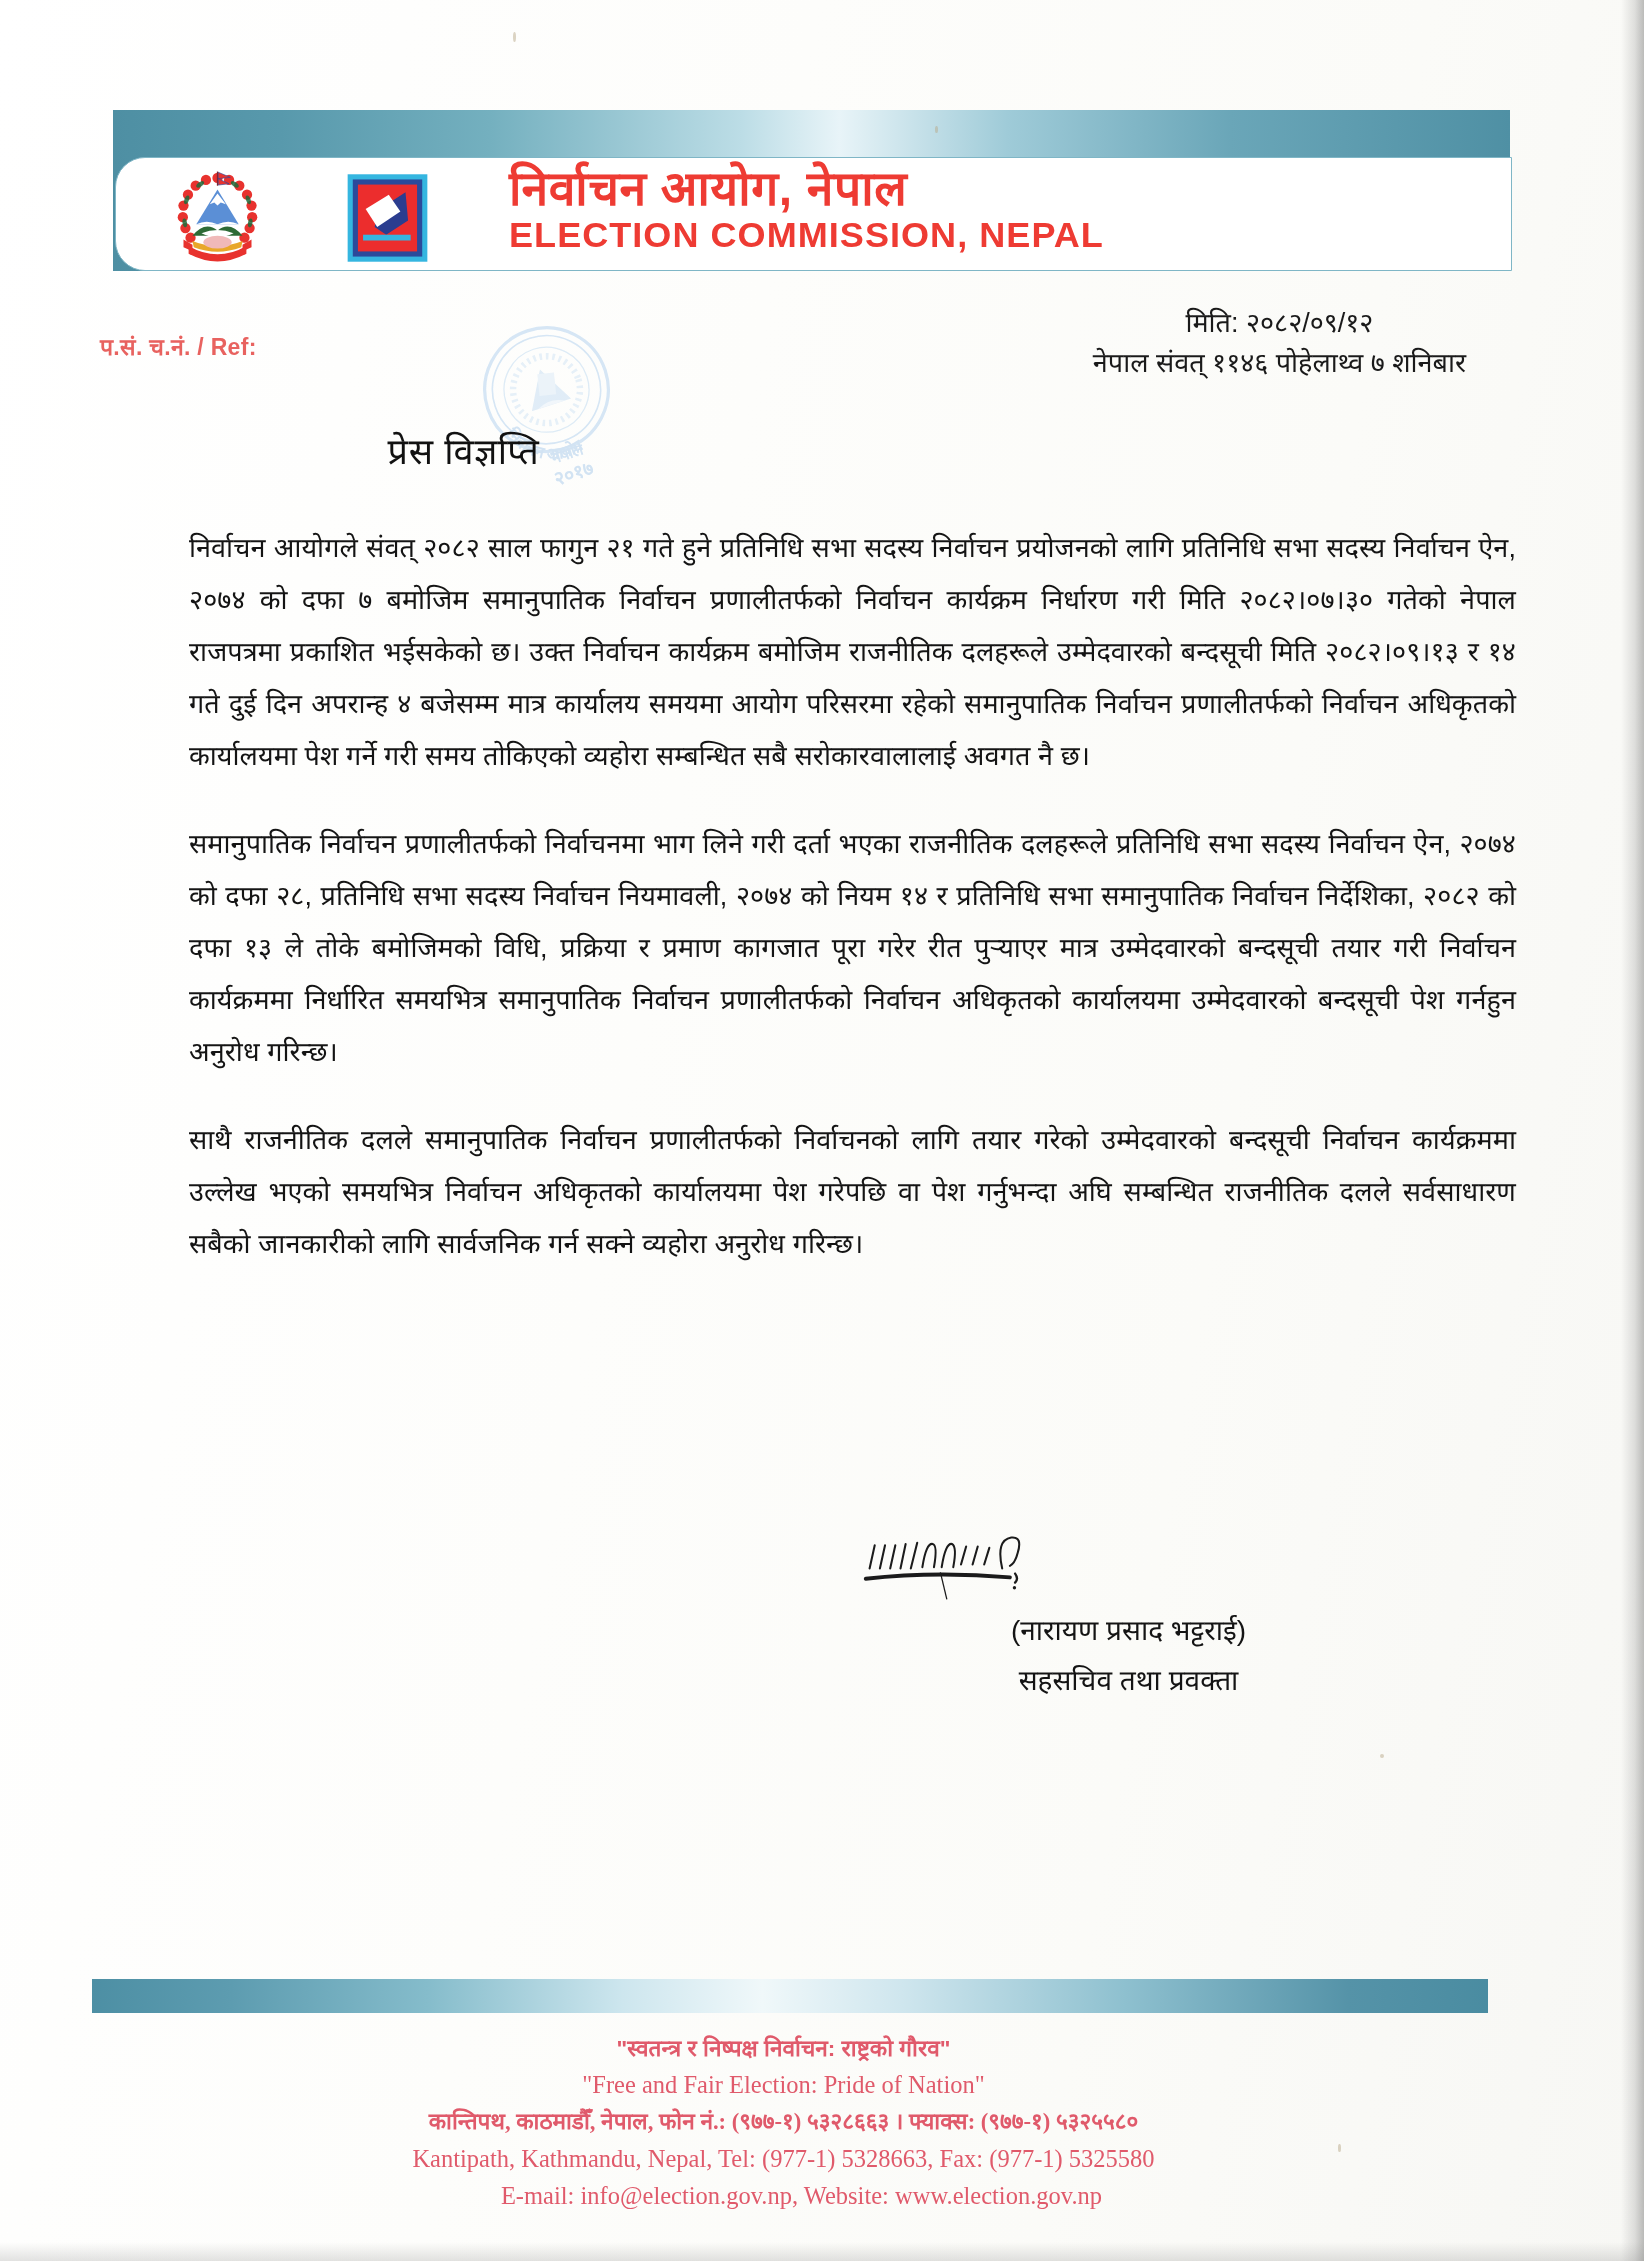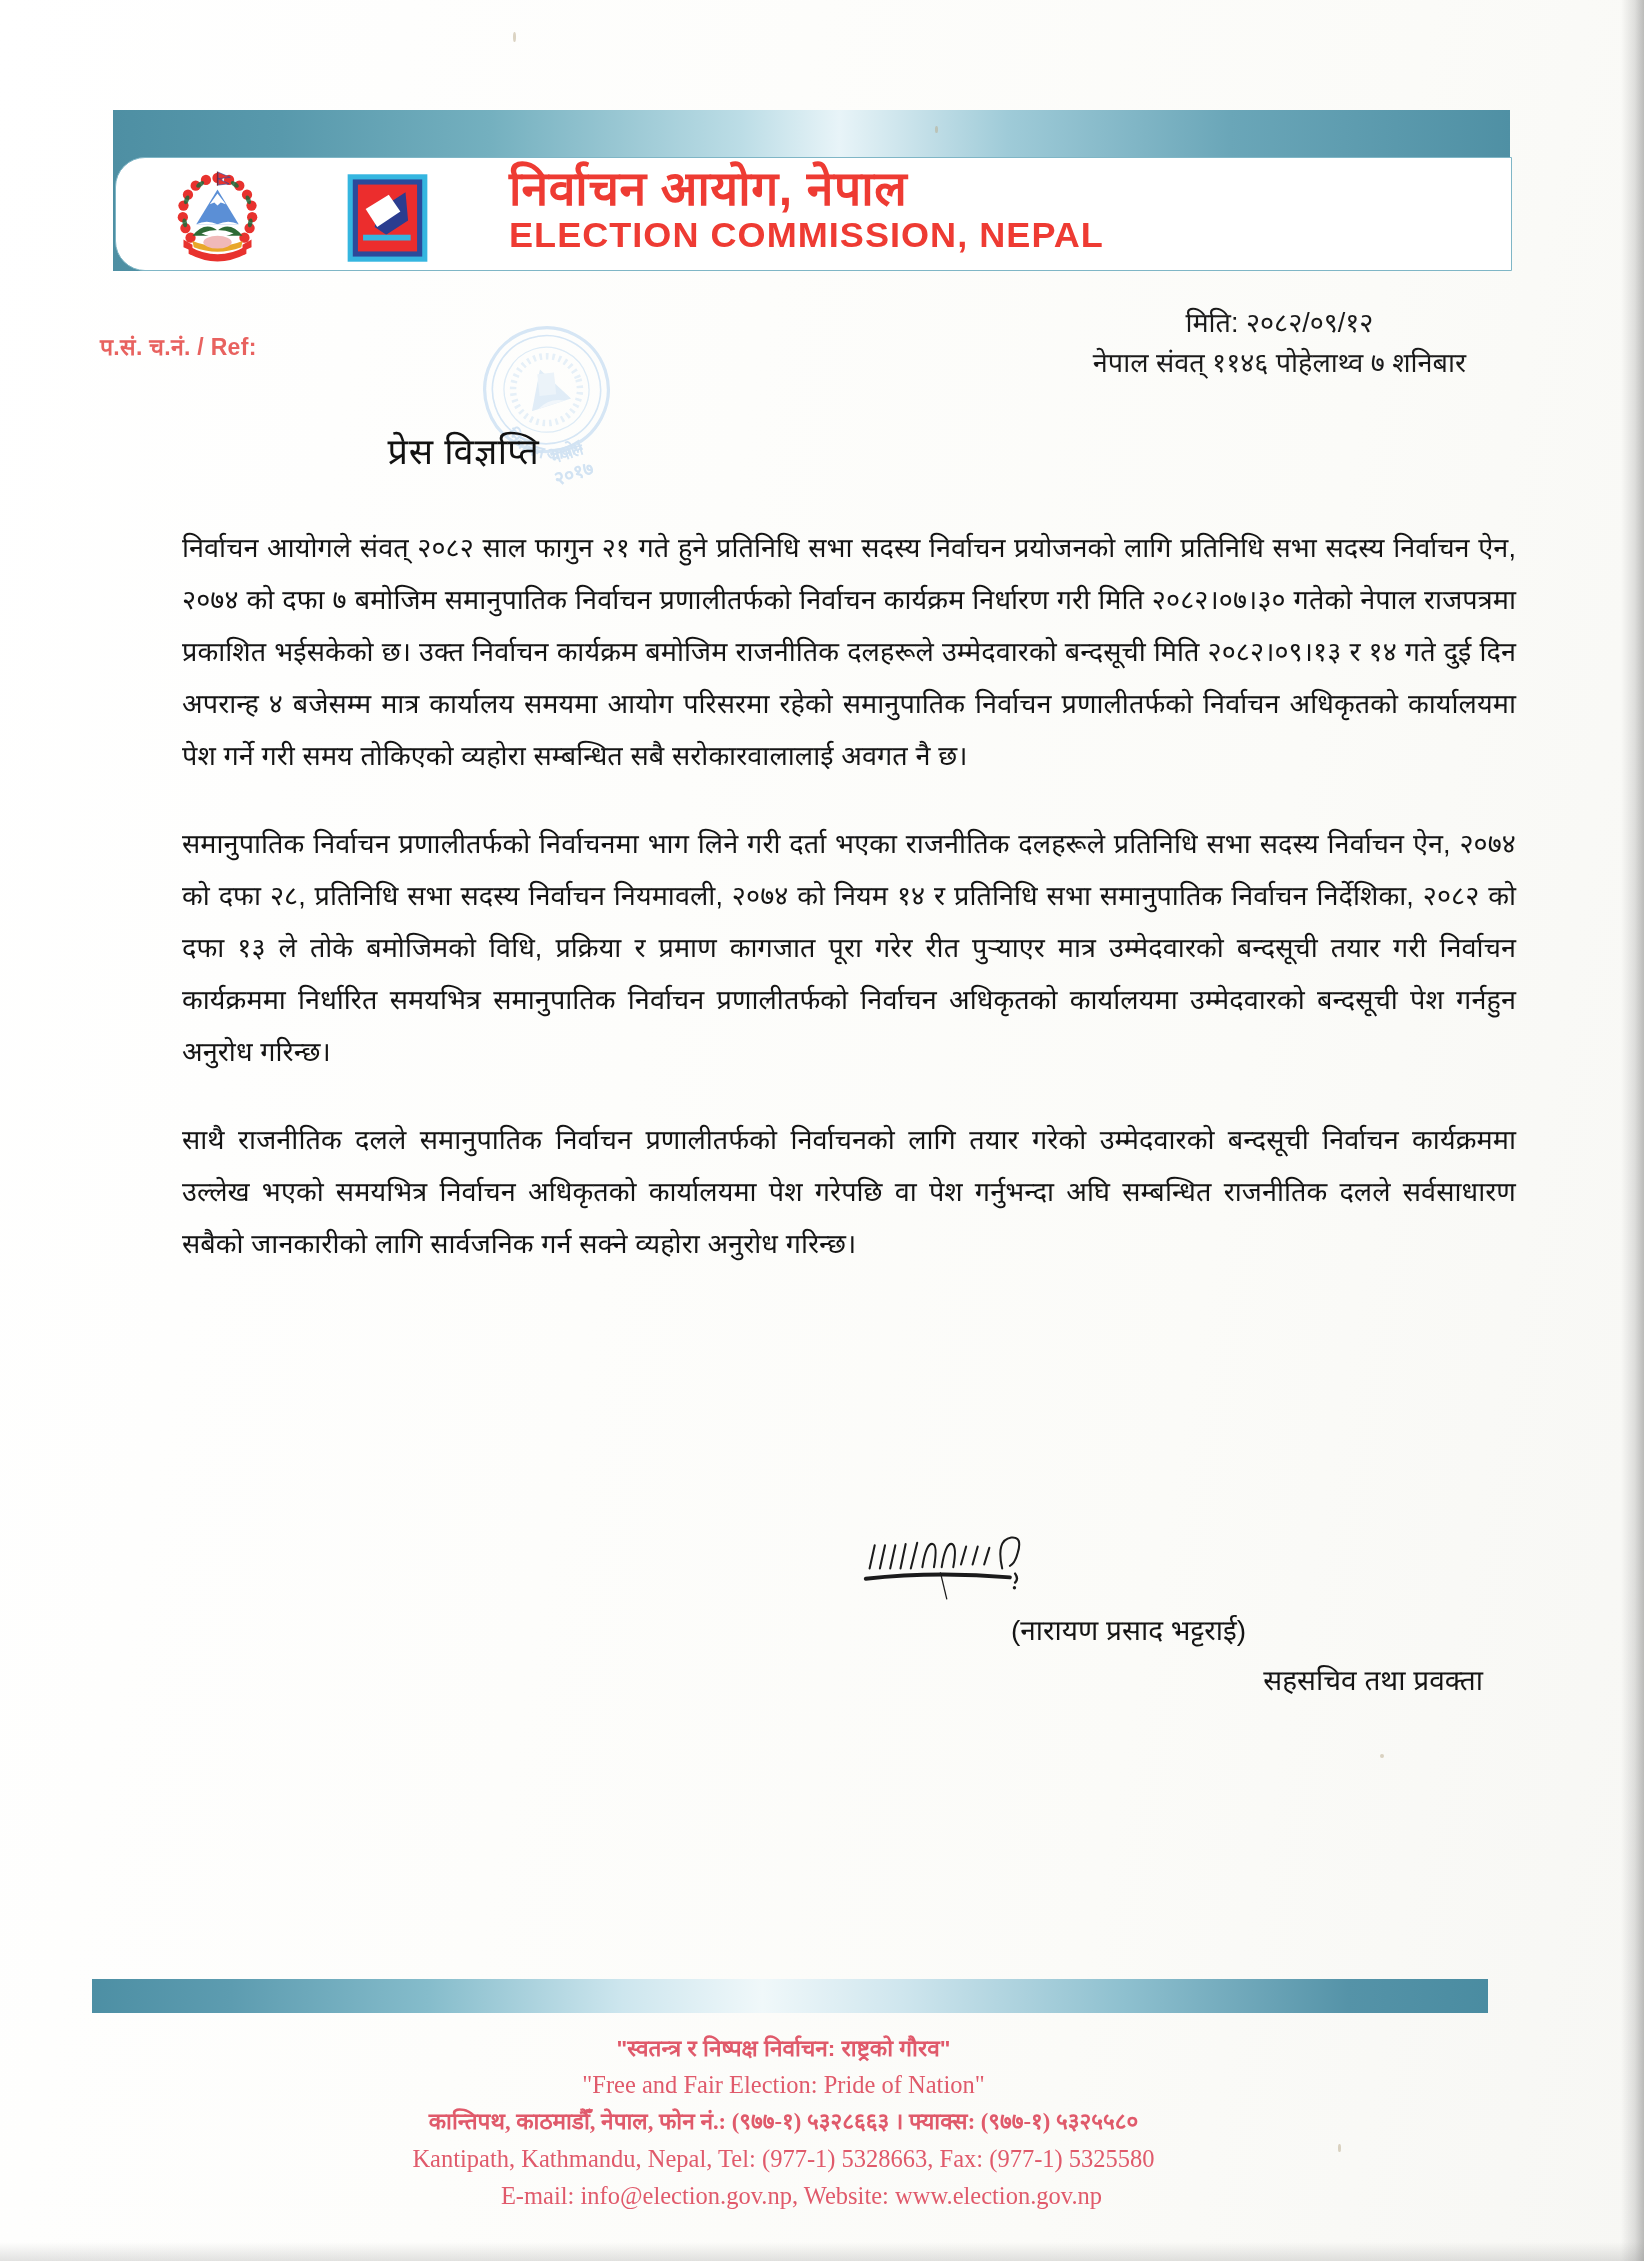--- a/index.html
+++ b/index.html
@@ -89,41 +89,41 @@
     font-size:36px;font-weight:normal;color:#111;
     letter-spacing:0.6px;
     padding-right:741px;box-sizing:border-box;
   }
 
   
   .body-wrap{
     position:absolute;left:175px;top:522px;width:1341px;
   }
   p.para{
-    margin:0 0 36px 7px;
+    margin:0 0 36px 14px;
     font-family:"Liberation Sans","DejaVu Sans",sans-serif;
     font-size:27px;line-height:52px;
     color:#141414;
     text-align:justify;
     text-justify:inter-word;
     letter-spacing:0.1px;
   }
   p.para:last-child{margin-bottom:0;}
 
   
   .sign-wrap{
     position:absolute;left:774px;top:1535px;width:709px;text-align:center;
   }
   .sign-mark{height:71px;position:relative;}
   .sign-name,.sign-post{
     font-family:"Liberation Sans","DejaVu Sans",sans-serif;
     color:#141414;
   }
   .sign-name{font-size:28px;line-height:50px;}
-  .sign-post{font-size:28px;line-height:50px;text-align:right;}
+  .sign-post{font-size:28px;line-height:50px;}
 
   
   .ftr-band{
     position:absolute;left:92px;top:1979px;width:1396px;height:34px;
     background:linear-gradient(to right,
        #4d8fa4 0%, #5d9cb0 10%, #85bccb 24%, #cde6ee 38%,
        #f0f8fa 48%, #cfe6ee 58%, #8ec0cf 74%, #5593a8 90%, #4a8ca1 100%);
   }
   .ftr-text{
     position:absolute;left:0;top:2031px;width:1644px;text-align:center;

